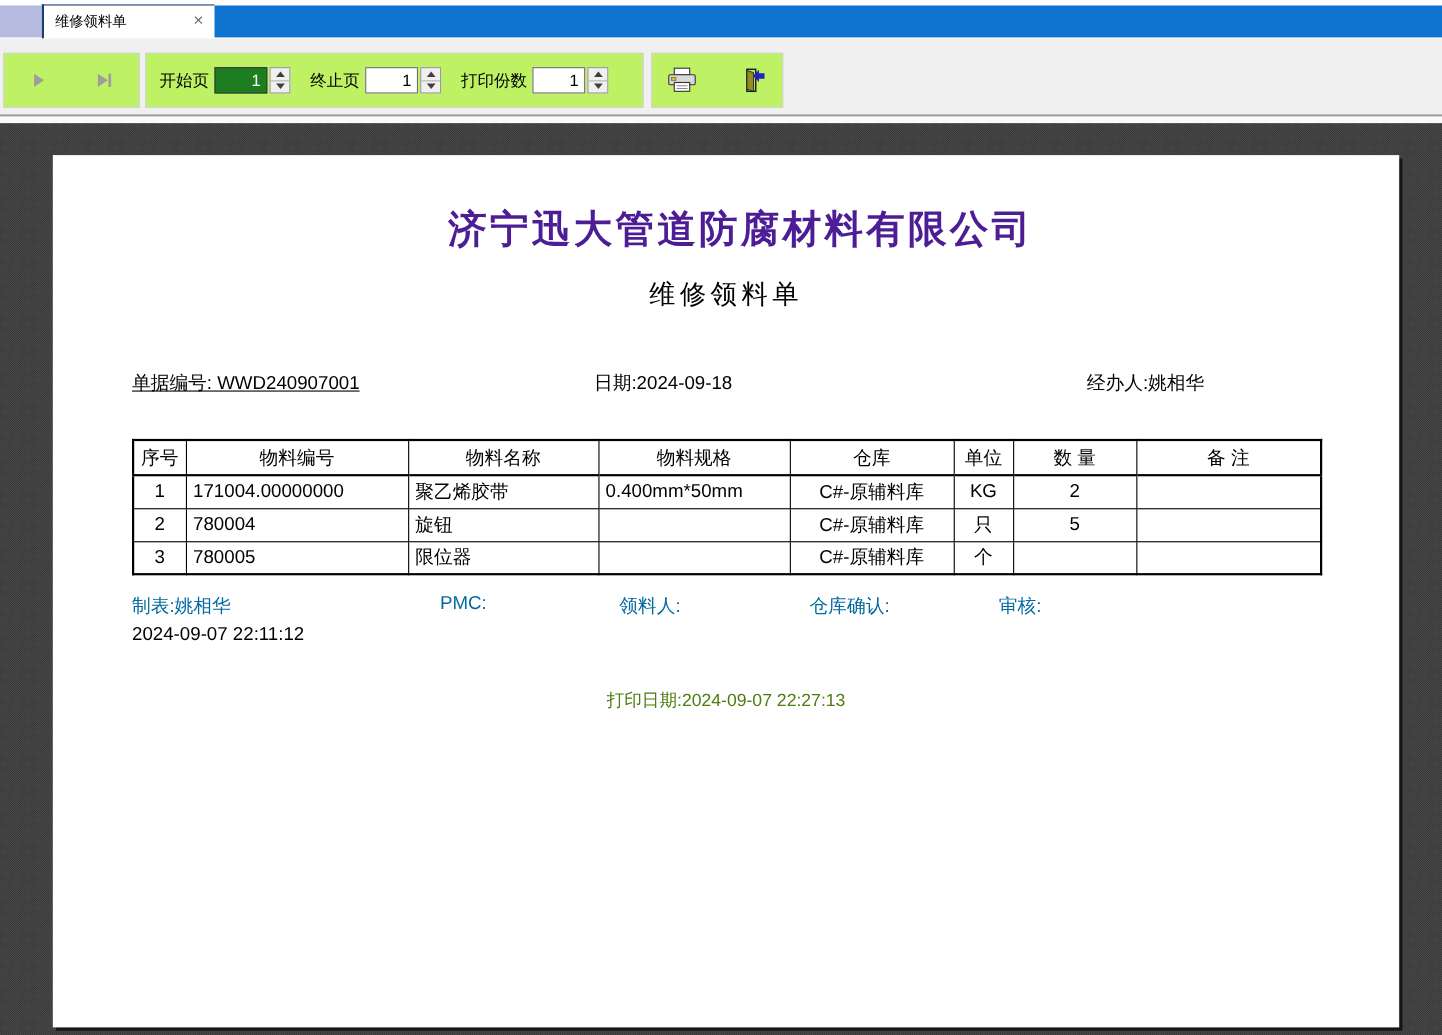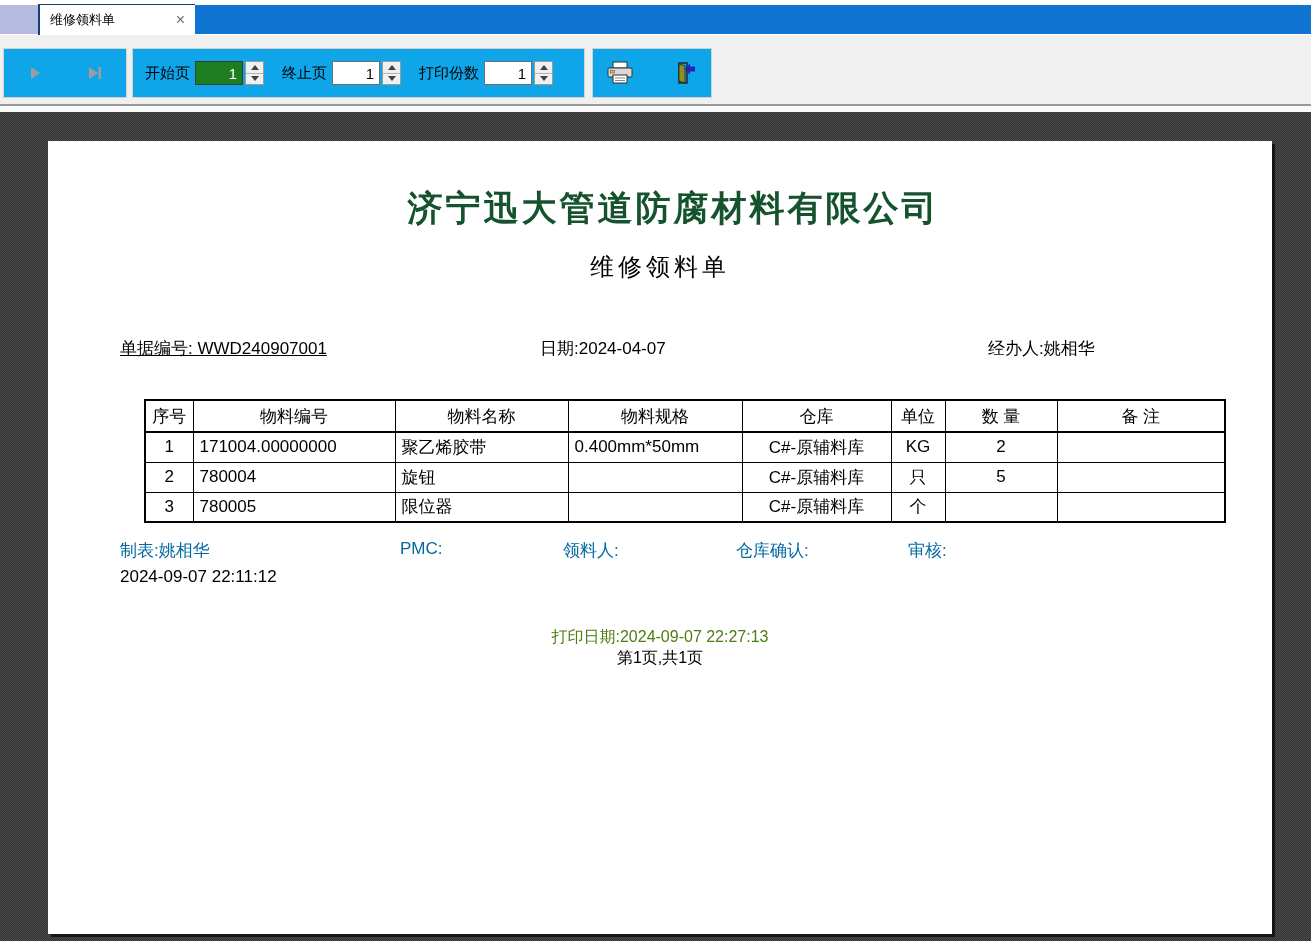--- a/index.html
+++ b/index.html
@@ -13,21 +13,21 @@
   .tab { position:absolute; left:38px; top:4px; width:157px; height:31px; background:#fff;
     border-left:2px solid #1a3e6e; border-top:1px solid #1a3e6e;
     display:flex; align-items:center; padding:0 10px; }
   .tab-label { font-size:13px; color:#000; }
   .tab-close { margin-left:auto; font-size:16px; color:#6f6f6f; line-height:1; cursor:default; }
   .tab-fill { position:absolute; left:195px; right:0; top:5px; height:29px; background:#0f73d0; }
 
   
   .toolbar { position:absolute; top:35px; left:0; right:0; height:71px; background:#f0f0f0;
     border-bottom:2px solid #9a9a9a; }
-  .tgroup { position:absolute; top:13px; height:50px; border:1px solid #d2d2d2; background:#0ea5e9;
+  .tgroup { position:absolute; top:13px; height:50px; border:1px solid #d2d2d2; background:#bef264;
     display:flex; align-items:center; }
   .g-nav { left:3px; width:124px; justify-content:center; gap:34px; }
   .g-pages { left:132px; width:453px; padding-left:12px; }
   .g-actions { left:592px; width:120px; justify-content:center; gap:30px; }
 
   .navbtn { display:flex; align-items:center; justify-content:center; width:26px; height:26px; }
   .spin-label { font-size:15px; color:#000; margin-right:5px; white-space:nowrap; }
   .spinbox { width:48px; height:24px; border:1px solid #707070; background:#fff;
     font-size:15px; color:#000; text-align:right; padding:3px 5px 0 0; }
   .spinbox.selected { background:#1e7d20; color:#fff; border-color:#3a3a3a; }
@@ -47,30 +47,30 @@
     background-image:
       linear-gradient(45deg,#333 25%,transparent 25%,transparent 75%,#333 75%),
       linear-gradient(45deg,#333 25%,transparent 25%,transparent 75%,#333 75%);
     background-position:0 0,1px 1px; background-size:2px 2px; }
   .page { position:absolute; left:48px; top:29px; width:1224px; height:793px; background:#fff;
     box-shadow:3px 3px 0 #161616; }
 
   
   .doc-company { position:absolute; top:44px; left:0; width:100%; text-align:center;
     font-family:"Liberation Serif", serif; font-weight:bold; font-size:35px;
-    letter-spacing:3px; color:#14532d;padding-left:27px; }
+    letter-spacing:3px; color:#4c1d95;padding-left:27px; }
   .doc-title { position:absolute; top:110px; left:0; width:100%; text-align:center;
     font-family:"Liberation Serif", serif; font-size:24px; letter-spacing:4px; color:#000; }
   .doc-info { position:absolute; top:196px; left:0; width:100%; height:22px; font-size:17px; color:#000; }
   .doc-info .docno { position:absolute; left:72px;text-decoration:underline; }
   .doc-info .docdate { position:absolute; left:492px; }
   .doc-info .handler { position:absolute; left:940px; }
 
   table.items { position:absolute; left:72px; top:258px; width:1060px; table-layout:fixed;
-    border-collapse:collapse; border:2px solid #000; font-size:17px; color:#000;margin-left:24px; }
+    border-collapse:collapse; border:2px solid #000; font-size:17px; color:#000; }
   table.items th { border:1px solid #000; border-bottom:2px solid #000; height:32px;
     font-weight:normal; text-align:center; overflow:hidden; white-space:nowrap; }
   table.items td { border:1px solid #000; height:30px; overflow:hidden; white-space:nowrap; }
   .c0{width:48px} .c1{width:202px} .c2{width:173px} .c3{width:174px}
   .c4{width:149px} .c5{width:54px} .c6{width:112px} .c7{width:168px}
   .al { text-align:left; padding-left:6px; } .ac { text-align:center; }
 
   .doc-sign { position:absolute; top:398px; left:0; width:100%; height:22px; font-size:17px; color:#0369a1; }
   .doc-sign .maker{ position:absolute; left:72px; }
   .doc-sign .pmc{ position:absolute; left:352px; }
@@ -169,21 +169,21 @@
 
   <div class="preview">
     <div class="hatch">
       <div class="page">
 
         <div class="doc-company">济宁迅大管道防腐材料有限公司</div>
         <div class="doc-title">维修领料单</div>
 
         <div class="doc-info">
           <span class="docno">单据编号: WWD240907001</span>
-          <span class="docdate">日期:2024-04-07</span>
+          <span class="docdate">日期:2024-09-18</span>
           <span class="handler">经办人:姚相华</span>
         </div>
 
         <table class="items">
           <thead>
             <tr>
                 <th class="c0">序号</th>
                 <th class="c1">物料编号</th>
                 <th class="c2">物料名称</th>
                 <th class="c3">物料规格</th>
@@ -229,18 +229,17 @@
 
         <div class="doc-sign">
           <span class="maker">制表:姚相华</span>
           <span class="pmc">PMC:</span>
           <span class="picker">领料人:</span>
           <span class="wconfirm">仓库确认:</span>
           <span class="auditor">审核:</span>
         </div>
         <div class="doc-maketime">2024-09-07 22:11:12</div>
         <div class="doc-printdate">打印日期:2024-09-07 22:27:13</div>
-        <div class="doc-pageinfo">第1页,共1页</div>
 
       </div>
     </div>
   </div>
 </div>
 
 </body></html>

